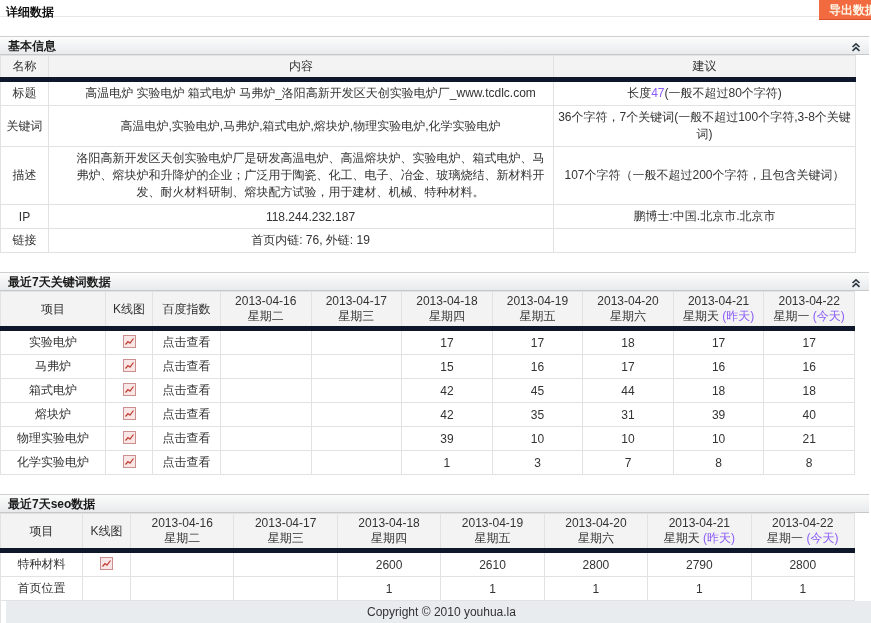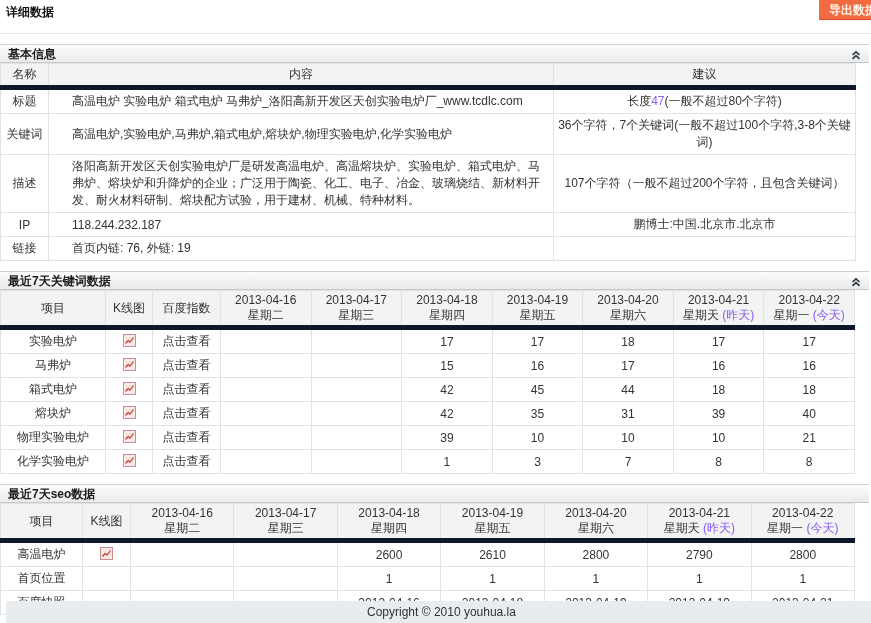--- a/index.html
+++ b/index.html
@@ -3,43 +3,43 @@
 <meta charset="utf-8">
 <style>
   * { box-sizing: border-box; }
   html,body { margin:0; padding:0; }
   body {
     width:871px; height:623px; position:relative; overflow:hidden;
     background:#ffffff; color:#333;
     font-family:"Liberation Sans","DejaVu Sans",sans-serif; font-size:12px;
   }
   
-  .topbar { height:34px; border-bottom:1px solid #e7e7e7; position:relative; }
+  .topbar { height:17px; border-bottom:1px solid #e7e7e7; position:relative; }
   .page-title { position:absolute; left:6px; top:4px; font-weight:bold; color:#111; font-size:12px; }
   .export-btn {
     position:absolute; right:-16px; top:0; height:20px; line-height:20px;
     padding:0 10px; background:#f26b40; border:none; border-bottom:1px solid #d9502a;
     color:#fff6e8; font-weight:bold; font-size:12px; cursor:pointer;
     font-family:inherit;
   }
   
-  .section { width:869px; margin-top:10px; }
+  .section { width:869px; margin-top:19px; }
   .section-hd {
     height:19px; line-height:18px; position:relative;
     background:linear-gradient(#fcfcfc,#e8eaec);
     border-top:1px solid #cfcfcf; border-bottom:1px solid #c6c9cc;
     padding:0 8px; font-weight:bold; color:#1a1a1a;
   }
   .collapse { position:absolute; right:7px; top:3px; width:12px; height:12px; cursor:pointer; }
   
   table { border-collapse:collapse; table-layout:fixed; width:855px; background:#fff; }
   th, td { border:1px solid #e2e2e2; text-align:center; padding:3px 4px; font-weight:normal; font-size:12px; color:#333; overflow:hidden; }
   thead th { background:#f3f3f3; border-bottom:5px solid #0f172a; padding:2px 2px; }
   .d1, .d2 { line-height:15px; white-space:nowrap; }
-  .b-content { text-align:left; padding-left:23px; }
+  .b-content { text-align:center; padding-left:23px; }
   .red { color:#8b5cf6; }
   .kline { display:inline-block; width:13px; height:13px; line-height:0; cursor:pointer; }
   .view-link { color:#333; text-decoration:none; cursor:pointer; }
   tbody td { height:23px; }
   .basic tbody td { height:22px; }
   
   .footer {
     position:absolute; left:6px; bottom:0; width:871px; height:22px; line-height:22px;
     background:#e8ecee; text-align:center; color:#333; font-size:12px;
   }
@@ -324,21 +324,21 @@
 
   <th>
     <div class="d1">2013-04-22</div>
     <div class="d2"><span>星期一</span> <span class="red">(今天)</span></div>
   </th>
 </tr>
     </thead>
     <tbody>
 
   <tr>
-    <td>高温电炉</td>
+    <td>特种材料</td>
     <td><span class="kline"><svg width="13" height="13" viewBox="0 0 13 13">
                 <rect x="0.5" y="0.5" width="12" height="12" fill="#f9e6e6" stroke="#c98f8f"></rect>
                 <path d="M2.5 9.5 L5 6.5 L7 8.2 L10.5 3.5" stroke="#c0392b" stroke-width="1.2" fill="none"></path>
               </svg></span></td>
     <td></td>
     <td></td>
     <td>2600</td>
     <td>2610</td>
     <td>2800</td>
     <td>2790</td>

